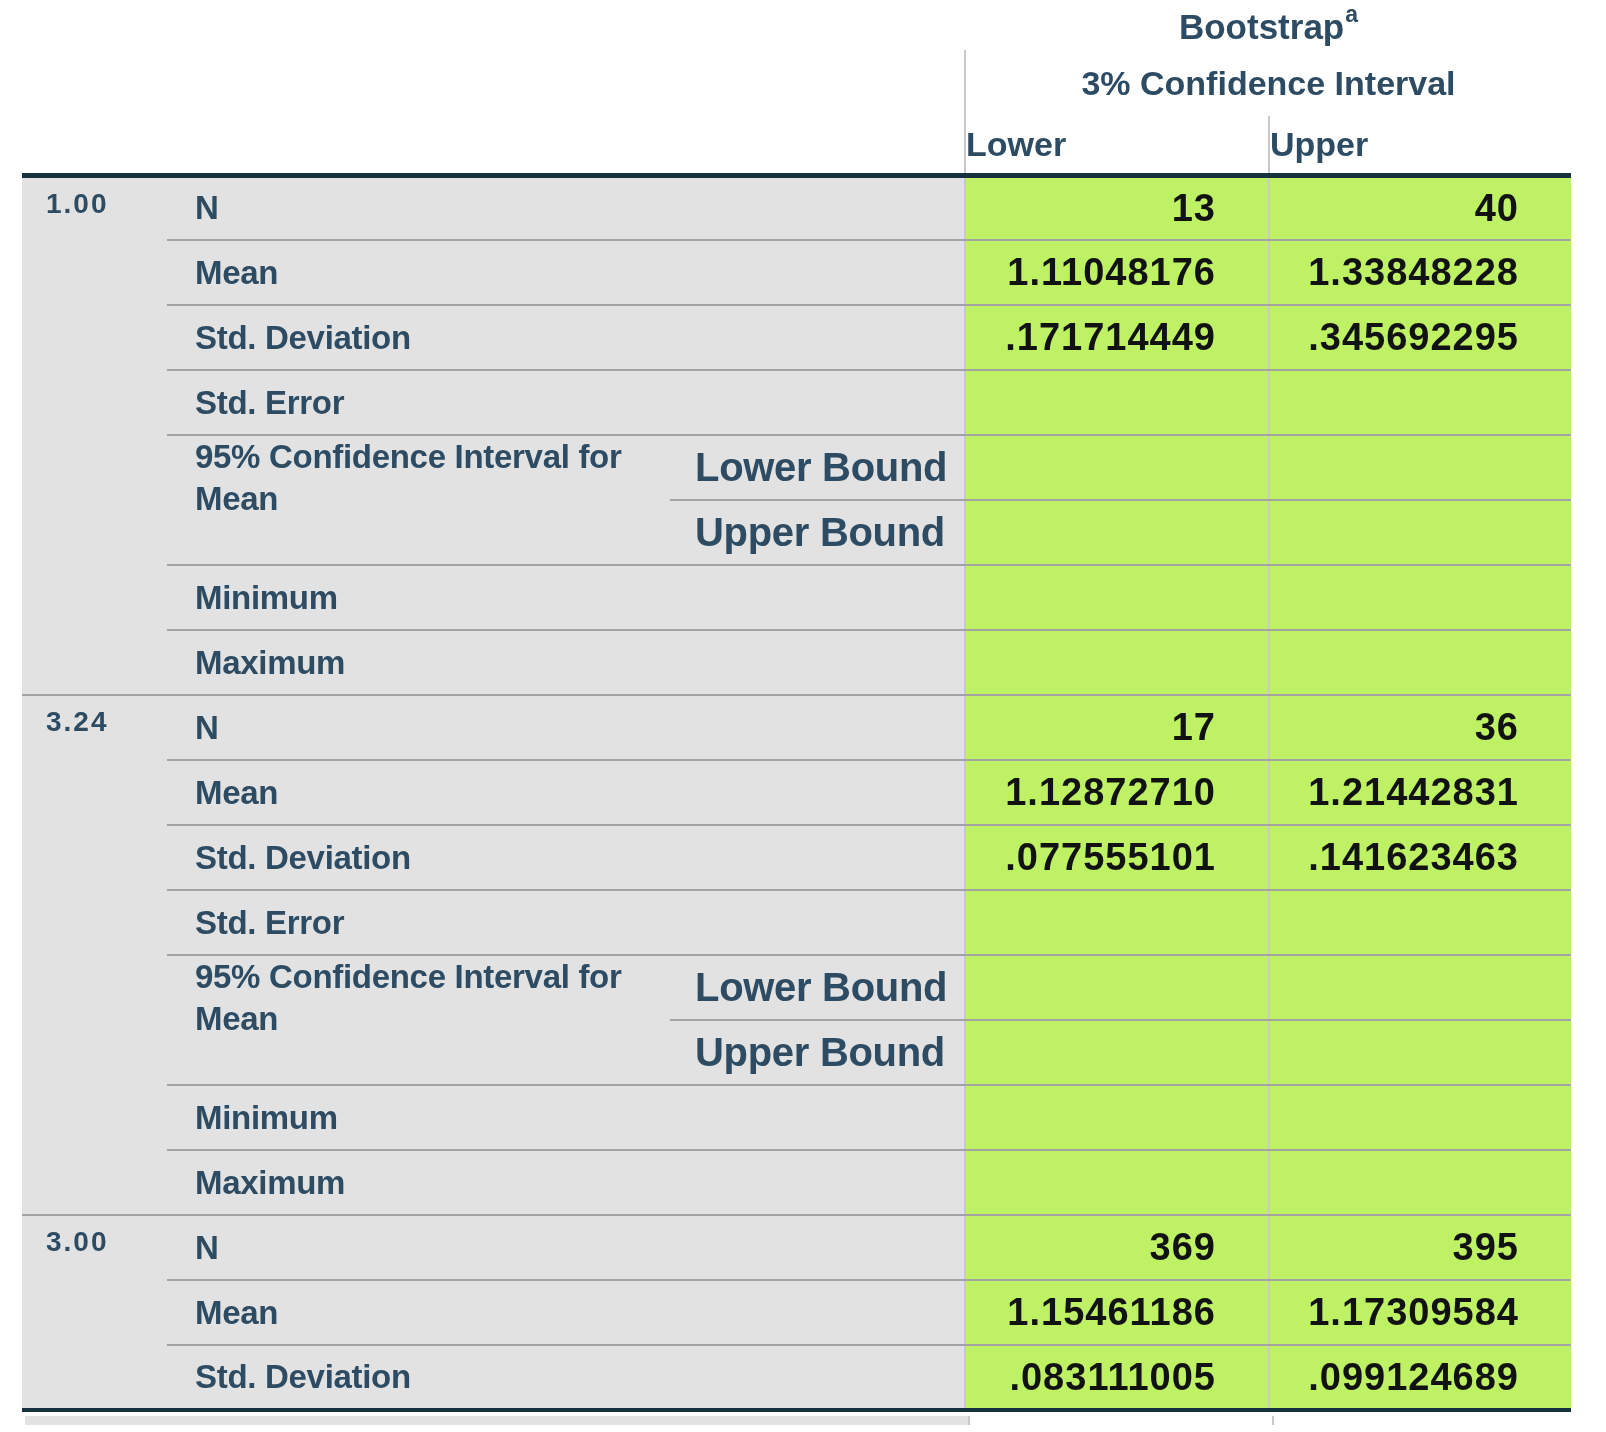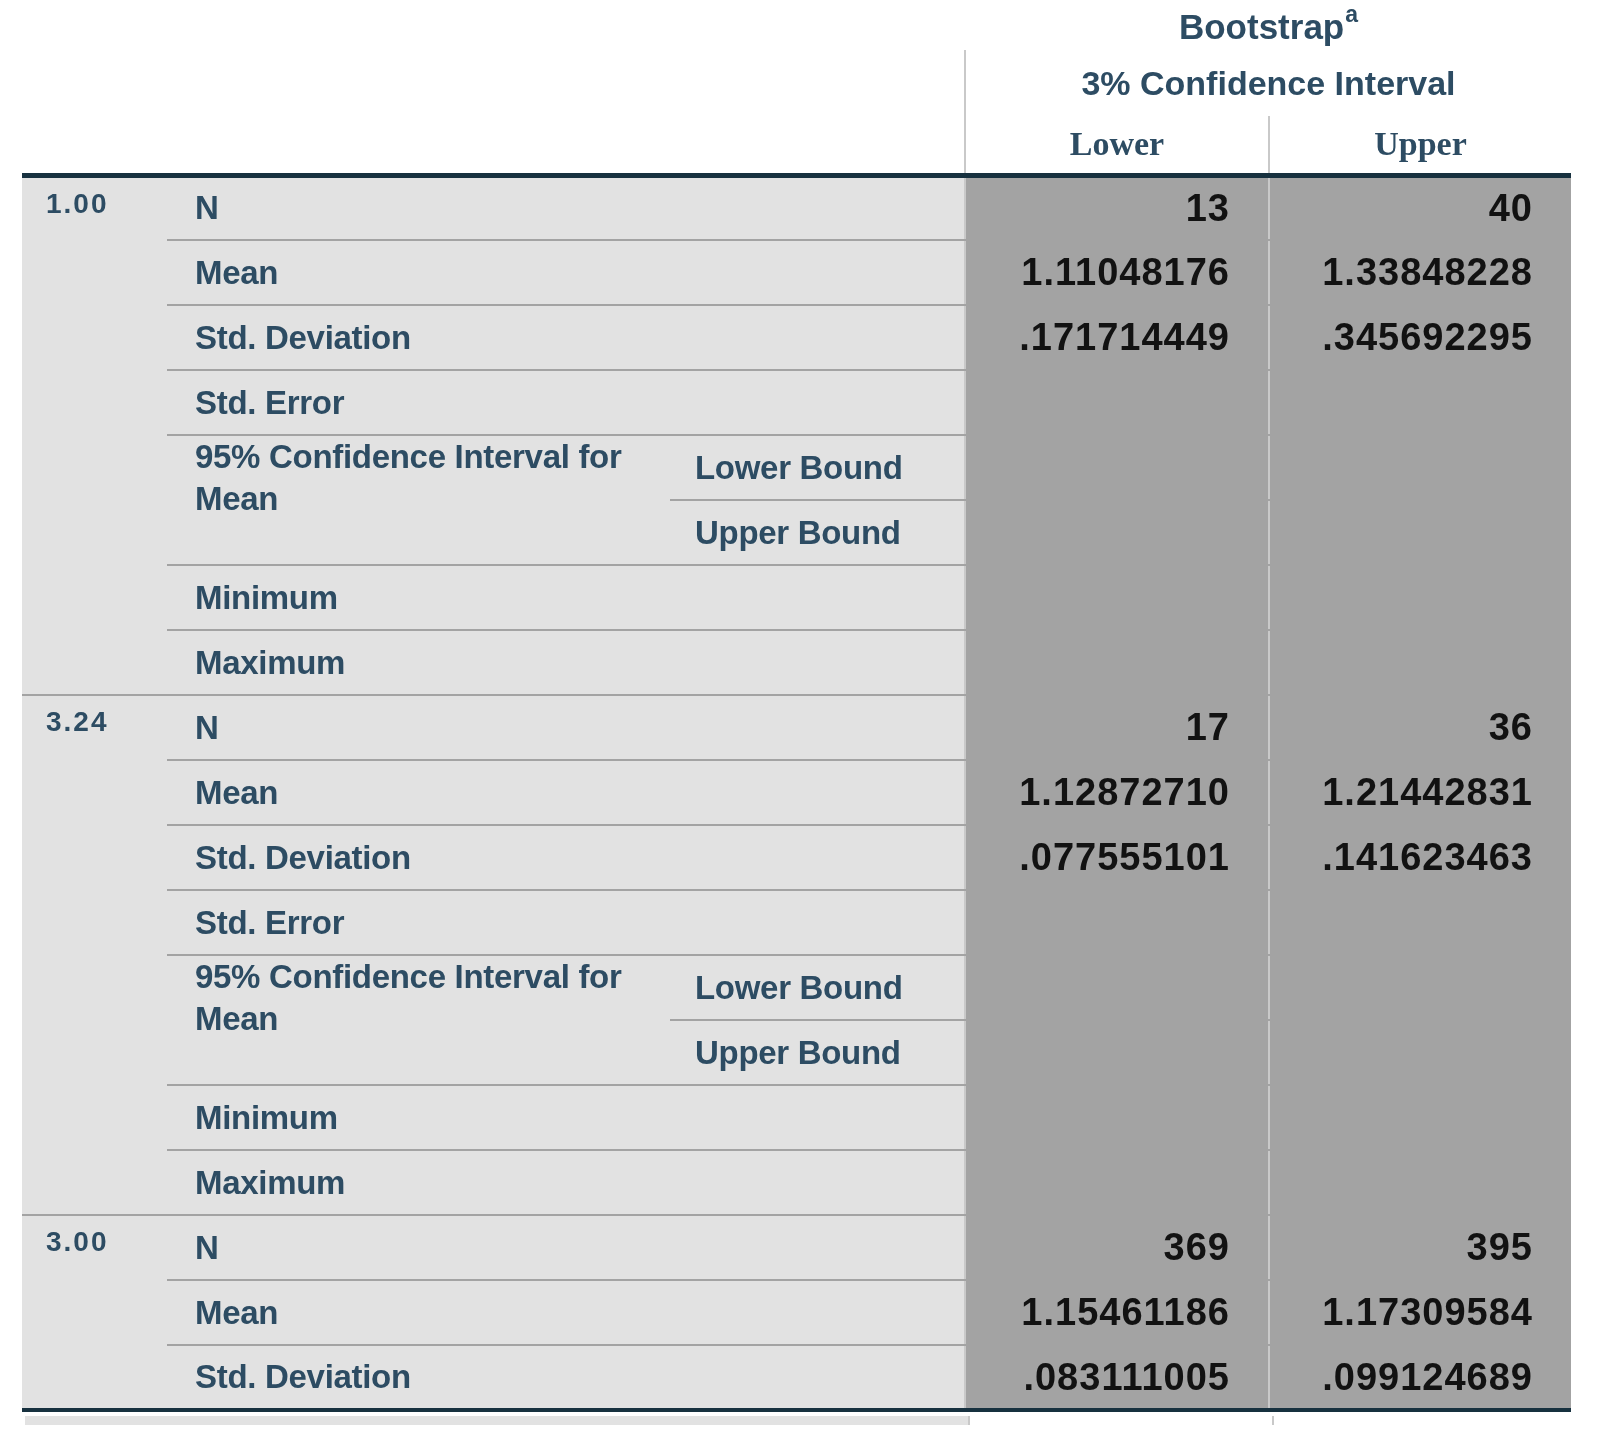--- a/index.html
+++ b/index.html
@@ -26,45 +26,45 @@
   .htitle{
     text-align:center;vertical-align:middle;color:var(--label-text,#2d4c63);
     font-size:35px;padding-top:2px;white-space:nowrap;
   }
   .htitle sup{font-size:23px;position:relative;top:-4px;left:1px;}
   .hspan{
     text-align:center;vertical-align:middle;color:var(--label-text,#2d4c63);
     font-size:34px;border-left:2px solid var(--column-line,#c9c9c9);
   }
   .hcol{
-    text-align:center;vertical-align:middle;color:var(--label-text,#2d4c63);
-    font-size:34px;border-left:2px solid var(--column-line,#c9c9c9);font-family:Liberation Serif, serif;
+    text-align:left;vertical-align:middle;color:var(--label-text,#2d4c63);
+    font-size:34px;border-left:2px solid var(--column-line,#c9c9c9);
   }
   .thick{border-bottom:5px solid var(--frame-line,#17313f);}
 
   
   tbody tr{height:65px;}
   tbody td{border-bottom:2px solid var(--grid-line,#a3a3a3);}
   .gcol{
     background:var(--stub-bg,#e2e2e2);color:var(--label-text,#2d4c63);
     font-size:28px;letter-spacing:2px;vertical-align:top;padding:10px 0 9px 24px;
   }
   .rlabel{
     background:var(--stub-bg,#e2e2e2);color:var(--label-text,#2d4c63);
     font-size:33px;vertical-align:middle;padding-left:28px;letter-spacing:-0.3px;
   }
   .cilabel{vertical-align:top;padding-top:0;line-height:1.28;}
   .cilabel span{display:inline-block;max-width:432px;}
   .slabel{
     background:var(--stub-bg,#e2e2e2);color:var(--label-text,#2d4c63);
-    font-size:33px;vertical-align:middle;padding-left:25px;letter-spacing:-0.3px;
+    font-size:40px;vertical-align:middle;padding-left:25px;letter-spacing:-0.3px;
   }
   .val{
-    background:#a3a3a3;color:var(--value-text,#121212);
-    font-size:38px;text-align:right;vertical-align:middle;padding-right:38px;
+    background:#bef264;color:var(--value-text,#121212);
+    font-size:38px;text-align:right;vertical-align:middle;padding-right:52px;
     letter-spacing:1px;border-left:2px solid var(--column-line,#c9c9c9);
   }
   .tb{border-bottom:4px solid var(--frame-line,#17313f) !important;}
 
   
   .crop-strip{position:absolute;left:25px;width:1549px;height:9px;background:#ffffff;}
   .crop-strip .stub{position:absolute;left:0;top:0;width:943px;height:9px;background:var(--stub-bg,#e2e2e2);}
   .crop-strip .v1{position:absolute;left:943px;top:0;width:2px;height:9px;background:var(--column-line,#c9c9c9);}
   .crop-strip .v2{position:absolute;left:1247px;top:0;width:2px;height:9px;background:var(--column-line,#c9c9c9);}
 </style>

